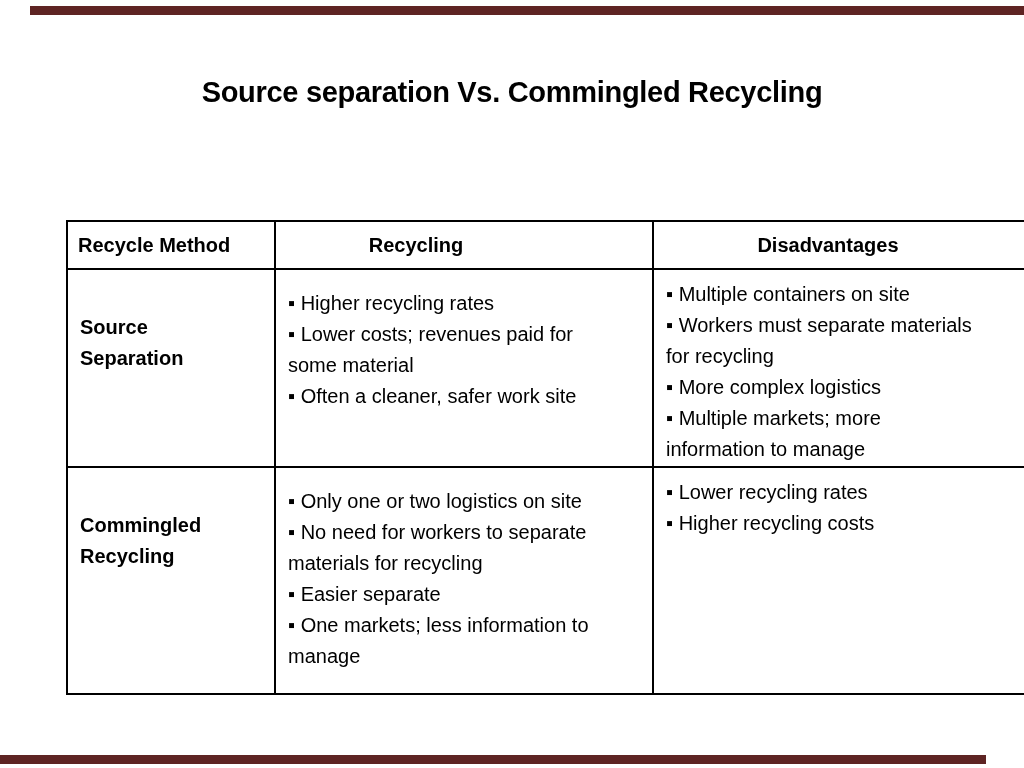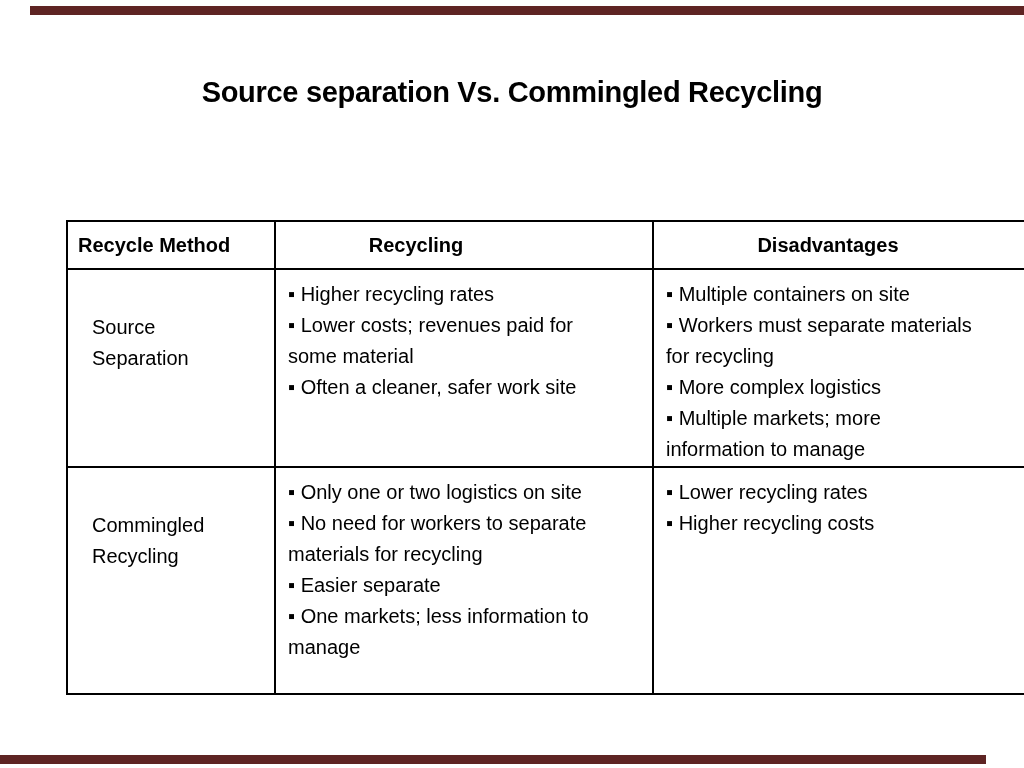--- a/index.html
+++ b/index.html
@@ -53,24 +53,24 @@
     vertical-align: top;
   }
   tr.hdr-row { height: 48px; }
   tr.row-1   { height: 198px; }
   tr.row-2   { height: 227px; }
   th { font-weight: bold; vertical-align: middle !important; }
   th.h-method { text-align: left;  padding-left: 10px; }
   th.h-adv    { text-align: center; padding-right: 96px; }
   th.h-dis    { text-align: center; padding-right: 24px; }
   td.method {
-    font-weight: normal;
-    padding: 42px 30px 0 24px;
+    font-weight: bold;
+    padding: 42px 30px 0 12px;
   }
-  td.adv { padding: 9px 57px 0 12px; }
+  td.adv { padding: 18px 57px 0 12px; }
   td.dis { padding: 9px 44px 0 12px; }
   .bullet-item { white-space: normal; }
 </style>
 </head>
 <body>
 
 <div id="slide">
 
   <div class="bar bar-top" style="background: rgb(94, 36, 35);"></div>
 

